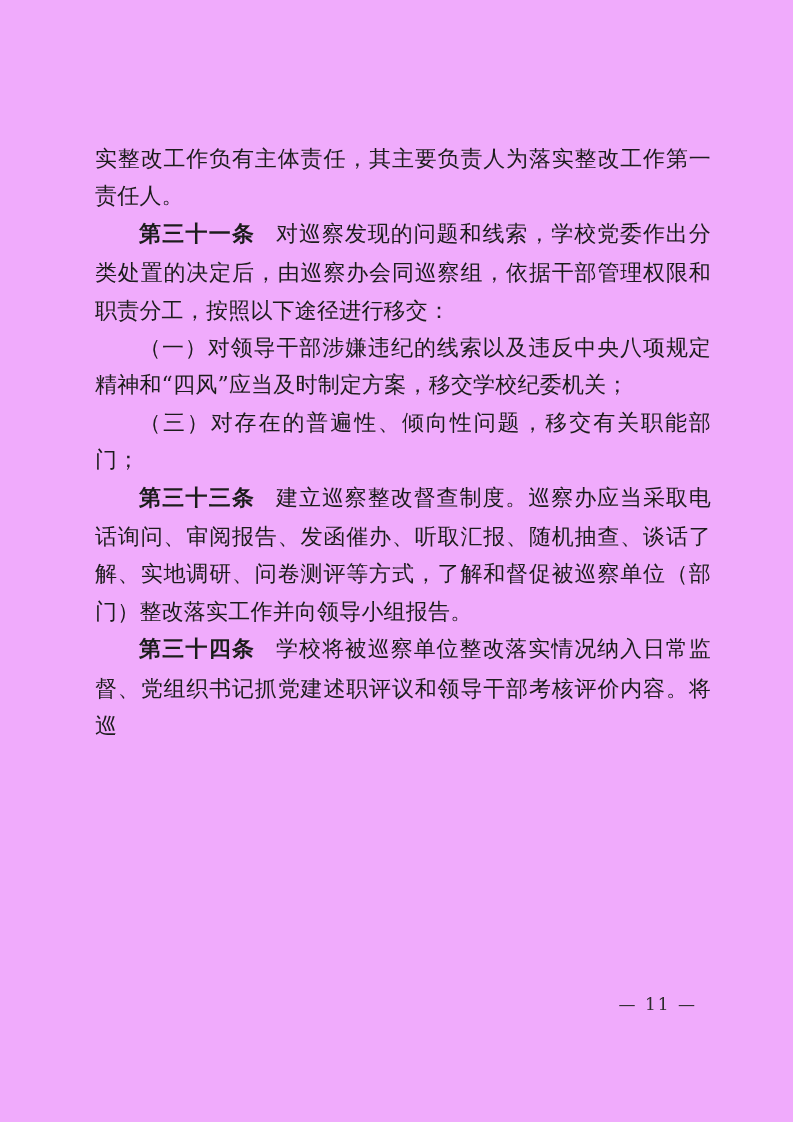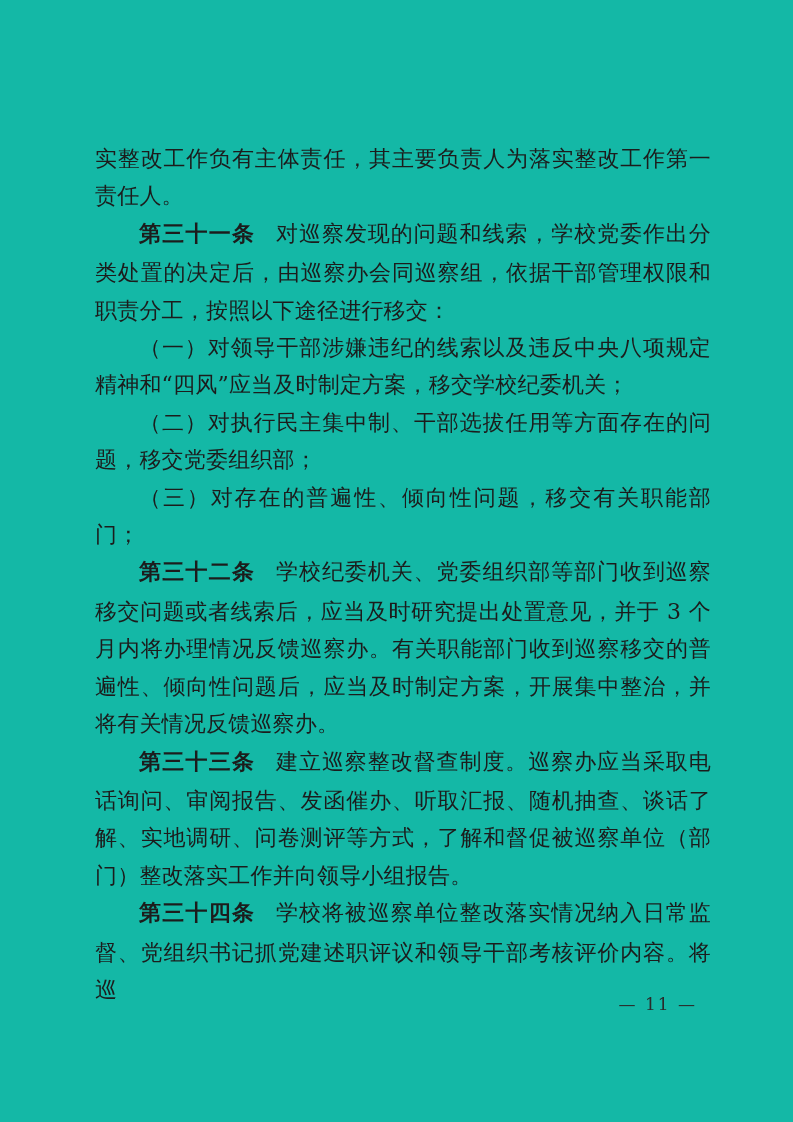--- a/index.html
+++ b/index.html
@@ -12,21 +12,21 @@
     height: 1122px;
     position: relative;
     overflow: hidden;
     font-family: "DejaVu Serif", "Liberation Serif", serif;
   }
   .page {
     position: absolute;
     left: 0; top: 0;
     width: 793px;
     height: 1122px;
-    background: #14b8a6;
+    background: #f0abfc;
   }
   .content {
     position: absolute;
     left: 95px;
     top: 140px;
     width: 616px;
   }
   .para {
     margin: 0;
     padding: 0;
@@ -70,32 +70,26 @@
     </p>
 
     <p class="para indent">
       <span class="article-heading">第三十一条</span><span>对巡察发现的问题和线索，学校党委作出分类处置的决定后，由巡察办会同巡察组，依据干部管理权限和职责分工，按照以下途径进行移交：</span>
     </p>
 
     <p class="para indent">
       <span>（一）对领导干部涉嫌违纪的线索以及违反中央八项规定精神和“四风”应当及时制定方案，移交学校纪委机关；</span>
     </p>
 
-    <p class="para indent">
-      <span>（二）对执行民主集中制、干部选拔任用等方面存在的问题，移交党委组织部；</span>
-    </p>
 
     <p class="para indent">
       <span>（三）对存在的普遍性、倾向性问题，移交有关职能部门；</span>
     </p>
 
 
-    <p class="para indent">
-      <span class="article-heading">第三十二条</span><span>学校纪委机关、党委组织部等部门收到巡察移交问题或者线索后，应当及时研究提出处置意见，并于 3 个月内将办理情况反馈巡察办。有关职能部门收到巡察移交的普遍性、倾向性问题后，应当及时制定方案，开展集中整治，并将有关情况反馈巡察办。</span>
-    </p>
 
     <p class="para indent">
       <span class="article-heading">第三十三条</span><span>建立巡察整改督查制度。巡察办应当采取电话询问、审阅报告、发函催办、听取汇报、随机抽查、谈话了解、实地调研、问卷测评等方式，了解和督促被巡察单位（部门）整改落实工作并向领导小组报告。</span>
     </p>
 
     <p class="para indent">
       <span class="article-heading">第三十四条</span><span>学校将被巡察单位整改落实情况纳入日常监督、党组织书记抓党建述职评议和领导干部考核评价内容。将巡</span>
     </p>
 
   </div>

